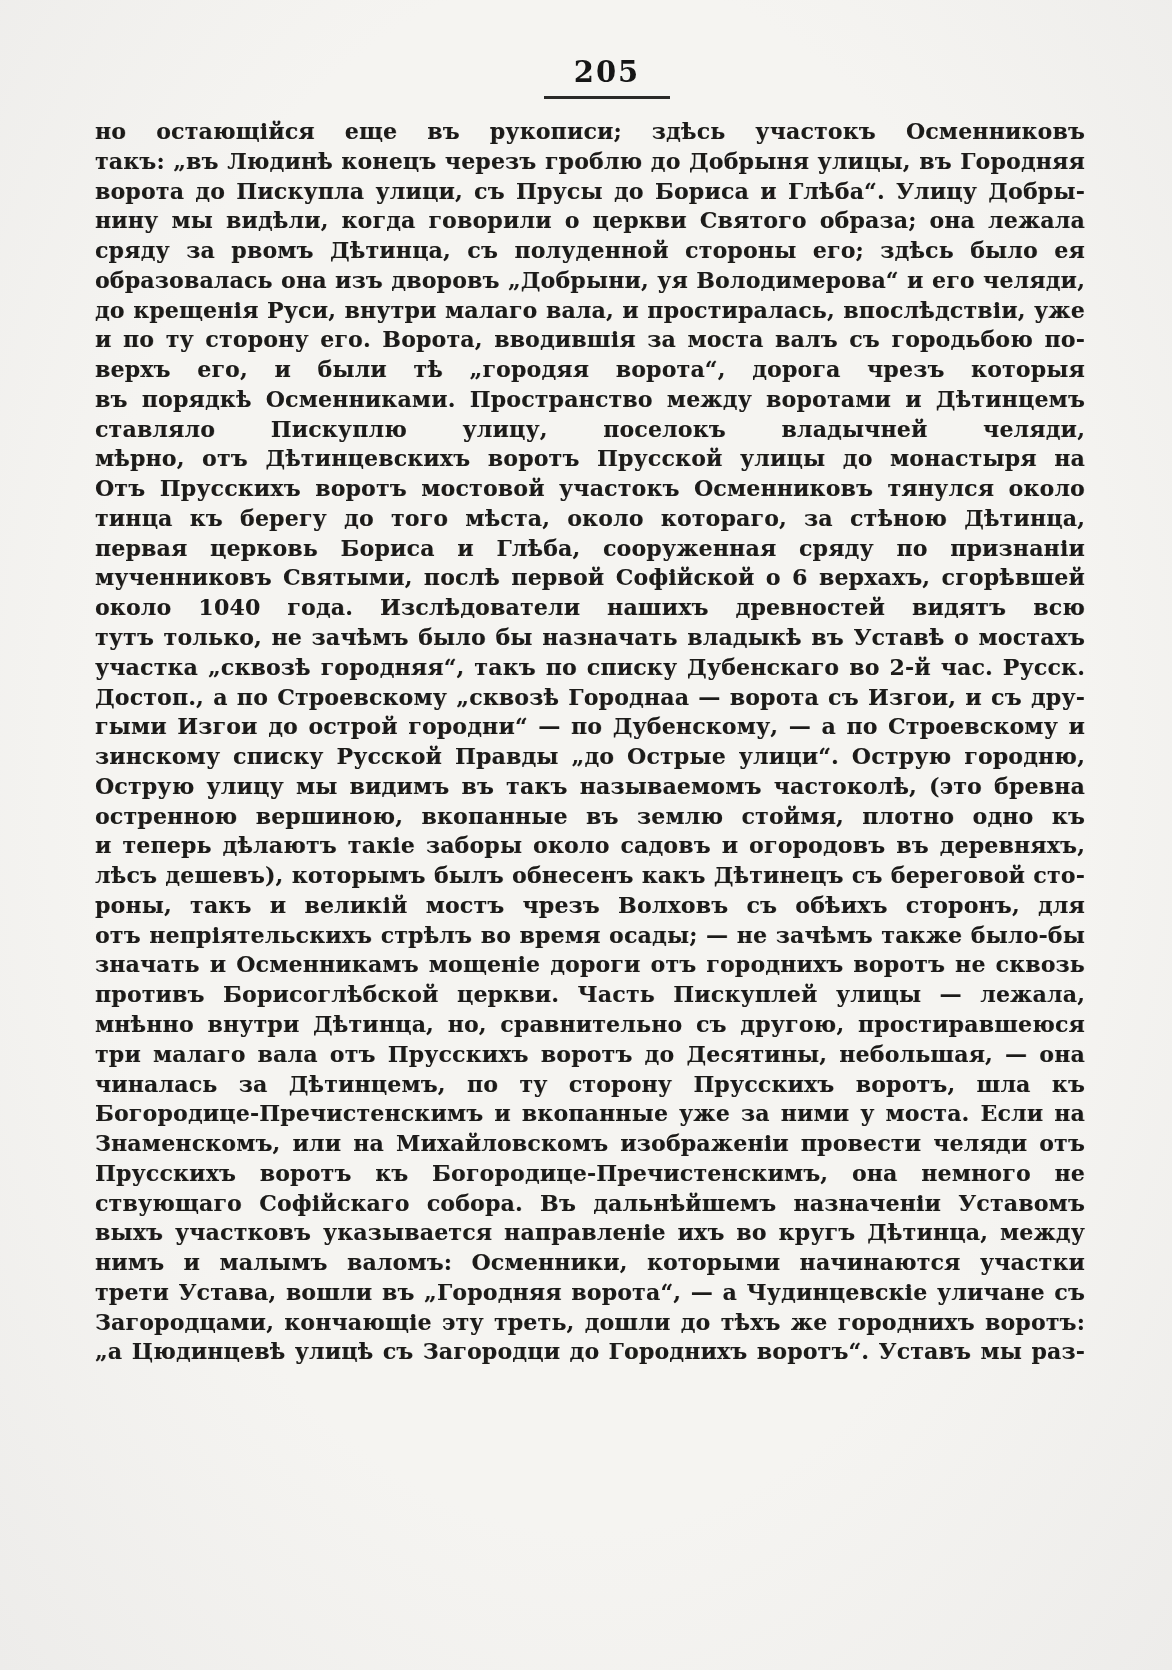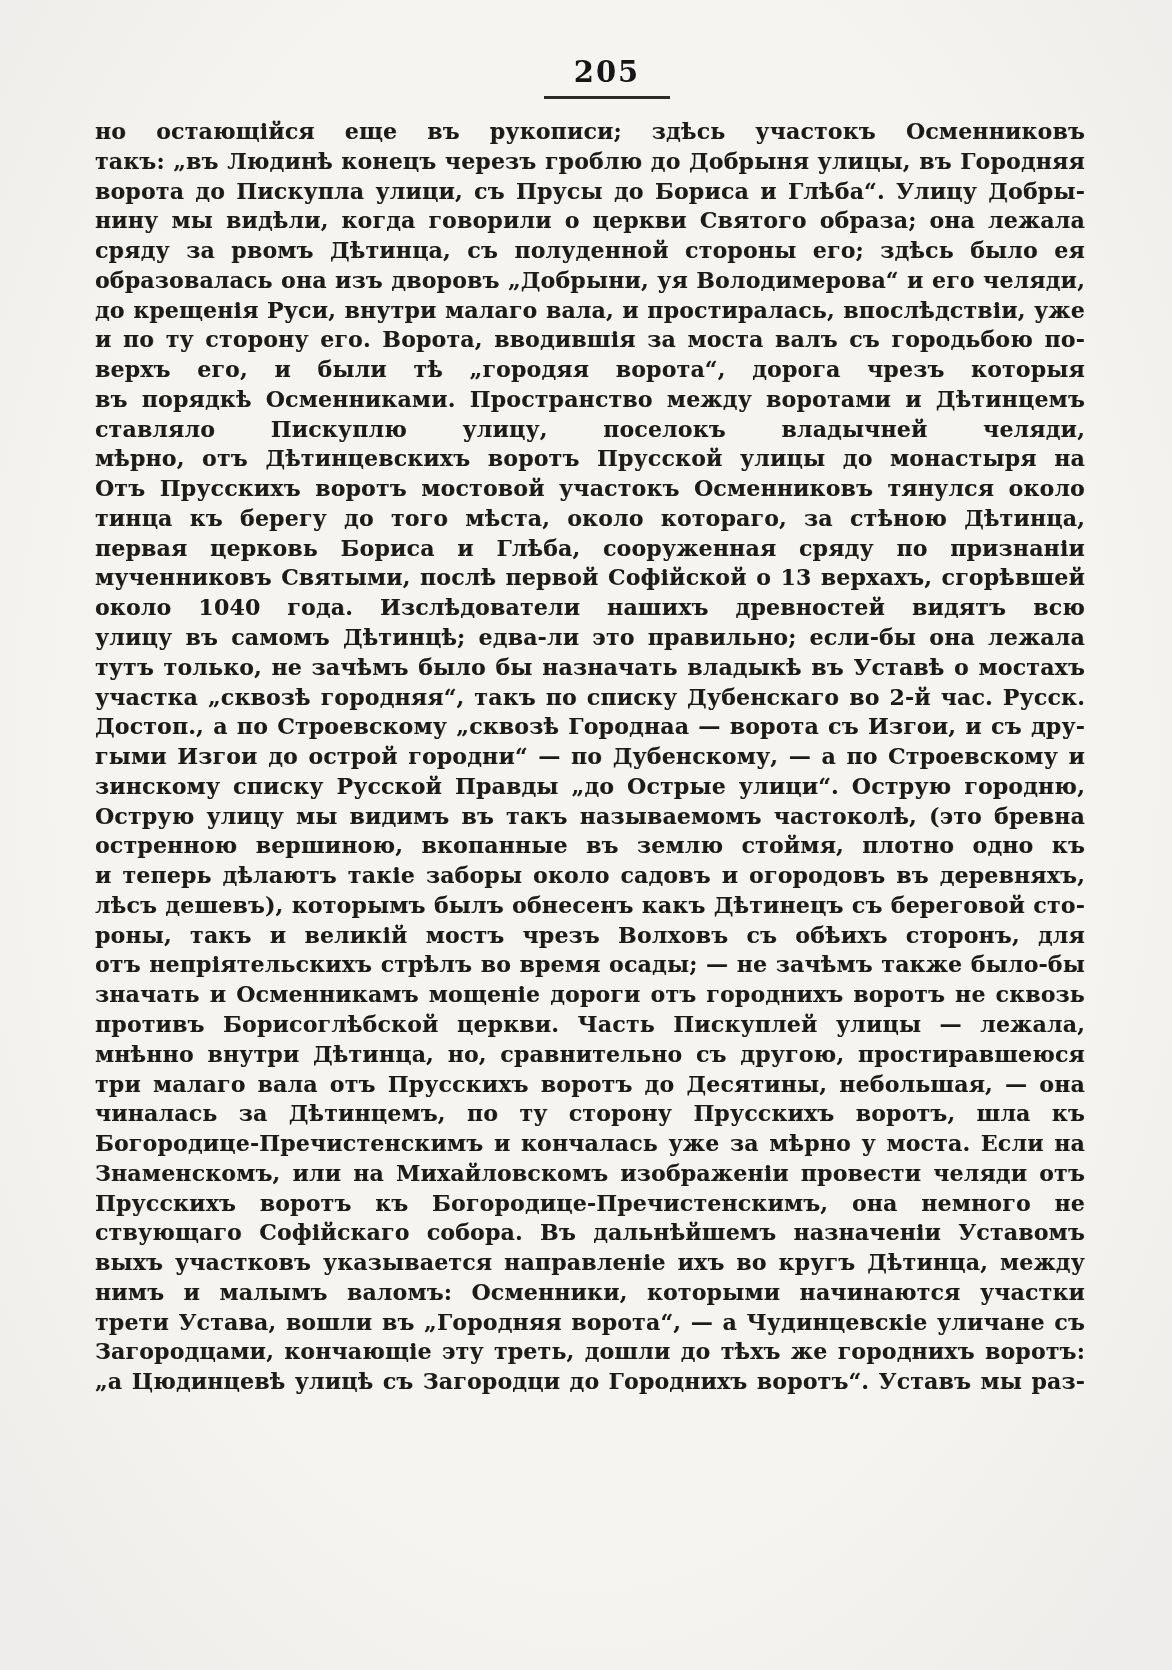--- a/index.html
+++ b/index.html
@@ -77,40 +77,39 @@
       <div class="text-line">образовалась она изъ дворовъ „Добрыни, уя Володимерова“ и его челяди, еще</div>
       <div class="text-line">до крещенія Руси, внутри малаго вала, и простиралась, впослѣдствіи, уже</div>
       <div class="text-line">и по ту сторону его. Ворота, вводившія за моста валъ съ городьбою по-</div>
       <div class="text-line">верхъ его, и были тѣ „городяя ворота“, дорога чрезъ которыя содержалась</div>
       <div class="text-line">въ порядкѣ Осменниками. Пространство между воротами и Дѣтинцемъ со-</div>
       <div class="text-line">ставляло Пискуплю улицу, поселокъ владычней челяди, направлявшуюся, при-</div>
       <div class="text-line">мѣрно, отъ Дѣтинцевскихъ воротъ Прусской улицы до монастыря на Десятинѣ.</div>
       <div class="text-line">Отъ Прусскихъ воротъ мостовой участокъ Осменниковъ тянулся около Дѣ-</div>
       <div class="text-line">тинца къ берегу до того мѣста, около котораго, за стѣною Дѣтинца, стояла</div>
       <div class="text-line">первая церковь Бориса и Глѣба, сооруженная сряду по признаніи братьевъ-</div>
-      <div class="text-line">мученниковъ Святыми, послѣ первой Софійской о 13 верхахъ, сгорѣвшей</div>
+      <div class="text-line">мученниковъ Святыми, послѣ первой Софійской о 6 верхахъ, сгорѣвшей</div>
       <div class="text-line">около 1040 года. Изслѣдователи нашихъ древностей видятъ всю Пискуплю</div>
-      <div class="text-line">улицу въ самомъ Дѣтинцѣ; едва-ли это правильно; если-бы она лежала</div>
       <div class="text-line">тутъ только, не зачѣмъ было бы назначать владыкѣ въ Уставѣ о мостахъ</div>
       <div class="text-line">участка „сквозѣ городняя“, такъ по списку Дубенскаго во 2-й час. Русск.</div>
       <div class="text-line">Достоп., а по Строевскому „сквозѣ Городнаа — ворота съ Изгои, и съ дру-</div>
       <div class="text-line">гыми Изгои до острой городни“ — по Дубенскому, — а по Строевскому и Карам-</div>
       <div class="text-line">зинскому списку Русской Правды „до Острые улици“. Острую городню, или</div>
       <div class="text-line">Острую улицу мы видимъ въ такъ называемомъ частоколѣ, (это бревна съ за-</div>
       <div class="text-line">остренною вершиною, вкопанные въ землю стоймя, плотно одно къ другому;</div>
       <div class="text-line">и теперь дѣлаютъ такіе заборы около садовъ и огородовъ въ деревняхъ, гдѣ</div>
       <div class="text-line">лѣсъ дешевъ), которымъ былъ обнесенъ какъ Дѣтинецъ съ береговой сто-</div>
       <div class="text-line">роны, такъ и великій мостъ чрезъ Волховъ съ обѣихъ сторонъ, для защиты</div>
       <div class="text-line">отъ непріятельскихъ стрѣлъ во время осады; — не зачѣмъ также было-бы на-</div>
       <div class="text-line">значать и Осменникамъ мощеніе дороги отъ городнихъ воротъ не сквозь</div>
       <div class="text-line">противъ Борисоглѣбской церкви. Часть Пискуплей улицы — лежала, несо-</div>
       <div class="text-line">мнѣнно внутри Дѣтинца, но, сравнительно съ другою, простиравшеюся вну-</div>
       <div class="text-line">три малаго вала отъ Прусскихъ воротъ до Десятины, небольшая, — она на-</div>
       <div class="text-line">чиналась за Дѣтинцемъ, по ту сторону Прусскихъ воротъ, шла къ воротамъ</div>
-      <div class="text-line">Богородице-Пречистенскимъ и кончалась уже за мѣрно у моста. Если на</div>
+      <div class="text-line">Богородице-Пречистенскимъ и вкопанные уже за ними у моста. Если на</div>
       <div class="text-line">Знаменскомъ, или на Михайловскомъ изображеніи провести челяди отъ</div>
       <div class="text-line">Прусскихъ воротъ къ Богородице-Пречистенскимъ, она немного не дойдетъ</div>
       <div class="text-line">ствующаго Софійскаго собора. Въ дальнѣйшемъ назначеніи Уставомъ мосто-</div>
       <div class="text-line">выхъ участковъ указывается направленіе ихъ во кругъ Дѣтинца, между</div>
       <div class="text-line">нимъ и малымъ валомъ: Осменники, которыми начинаются участки первой</div>
       <div class="text-line">трети Устава, вошли въ „Городняя ворота“, — а Чудинцевскіе уличане съ</div>
       <div class="text-line">Загородцами, кончающіе эту треть, дошли до тѣхъ же городнихъ воротъ:</div>
       <div class="text-line">„а Цюдинцевѣ улицѣ съ Загородци до Городнихъ воротъ“. Уставъ мы раз-</div>
     </div>
 </div>

